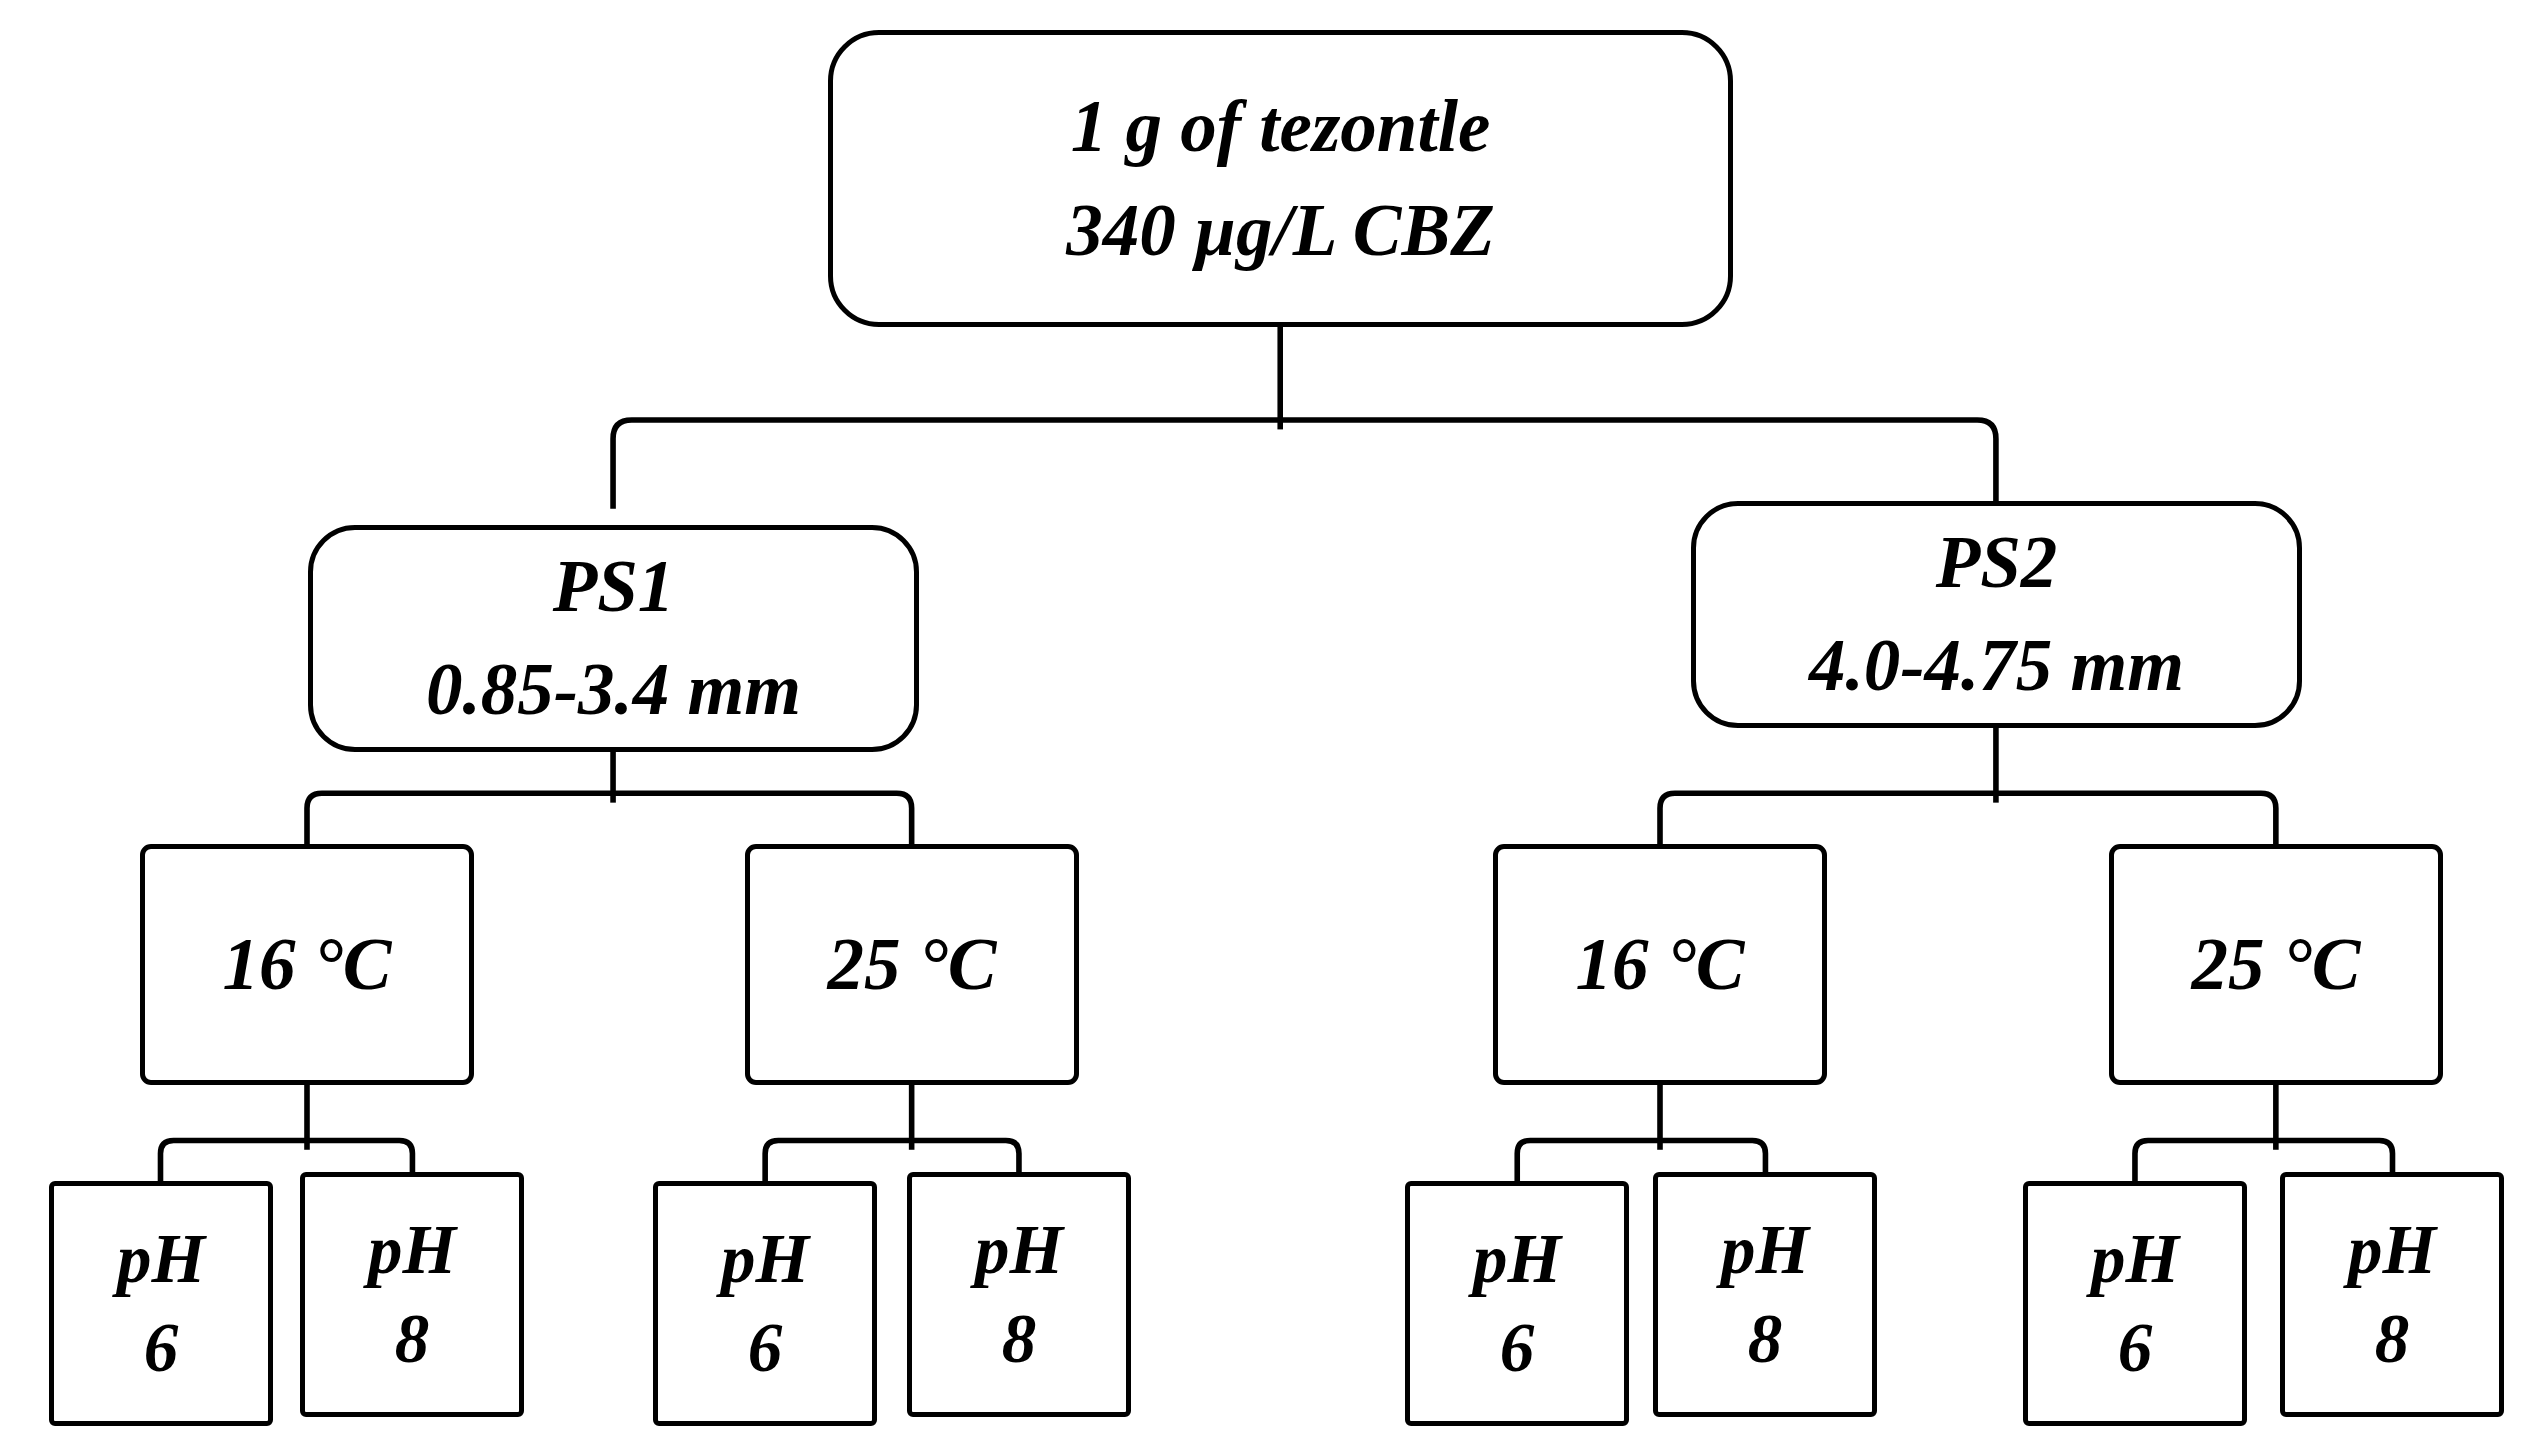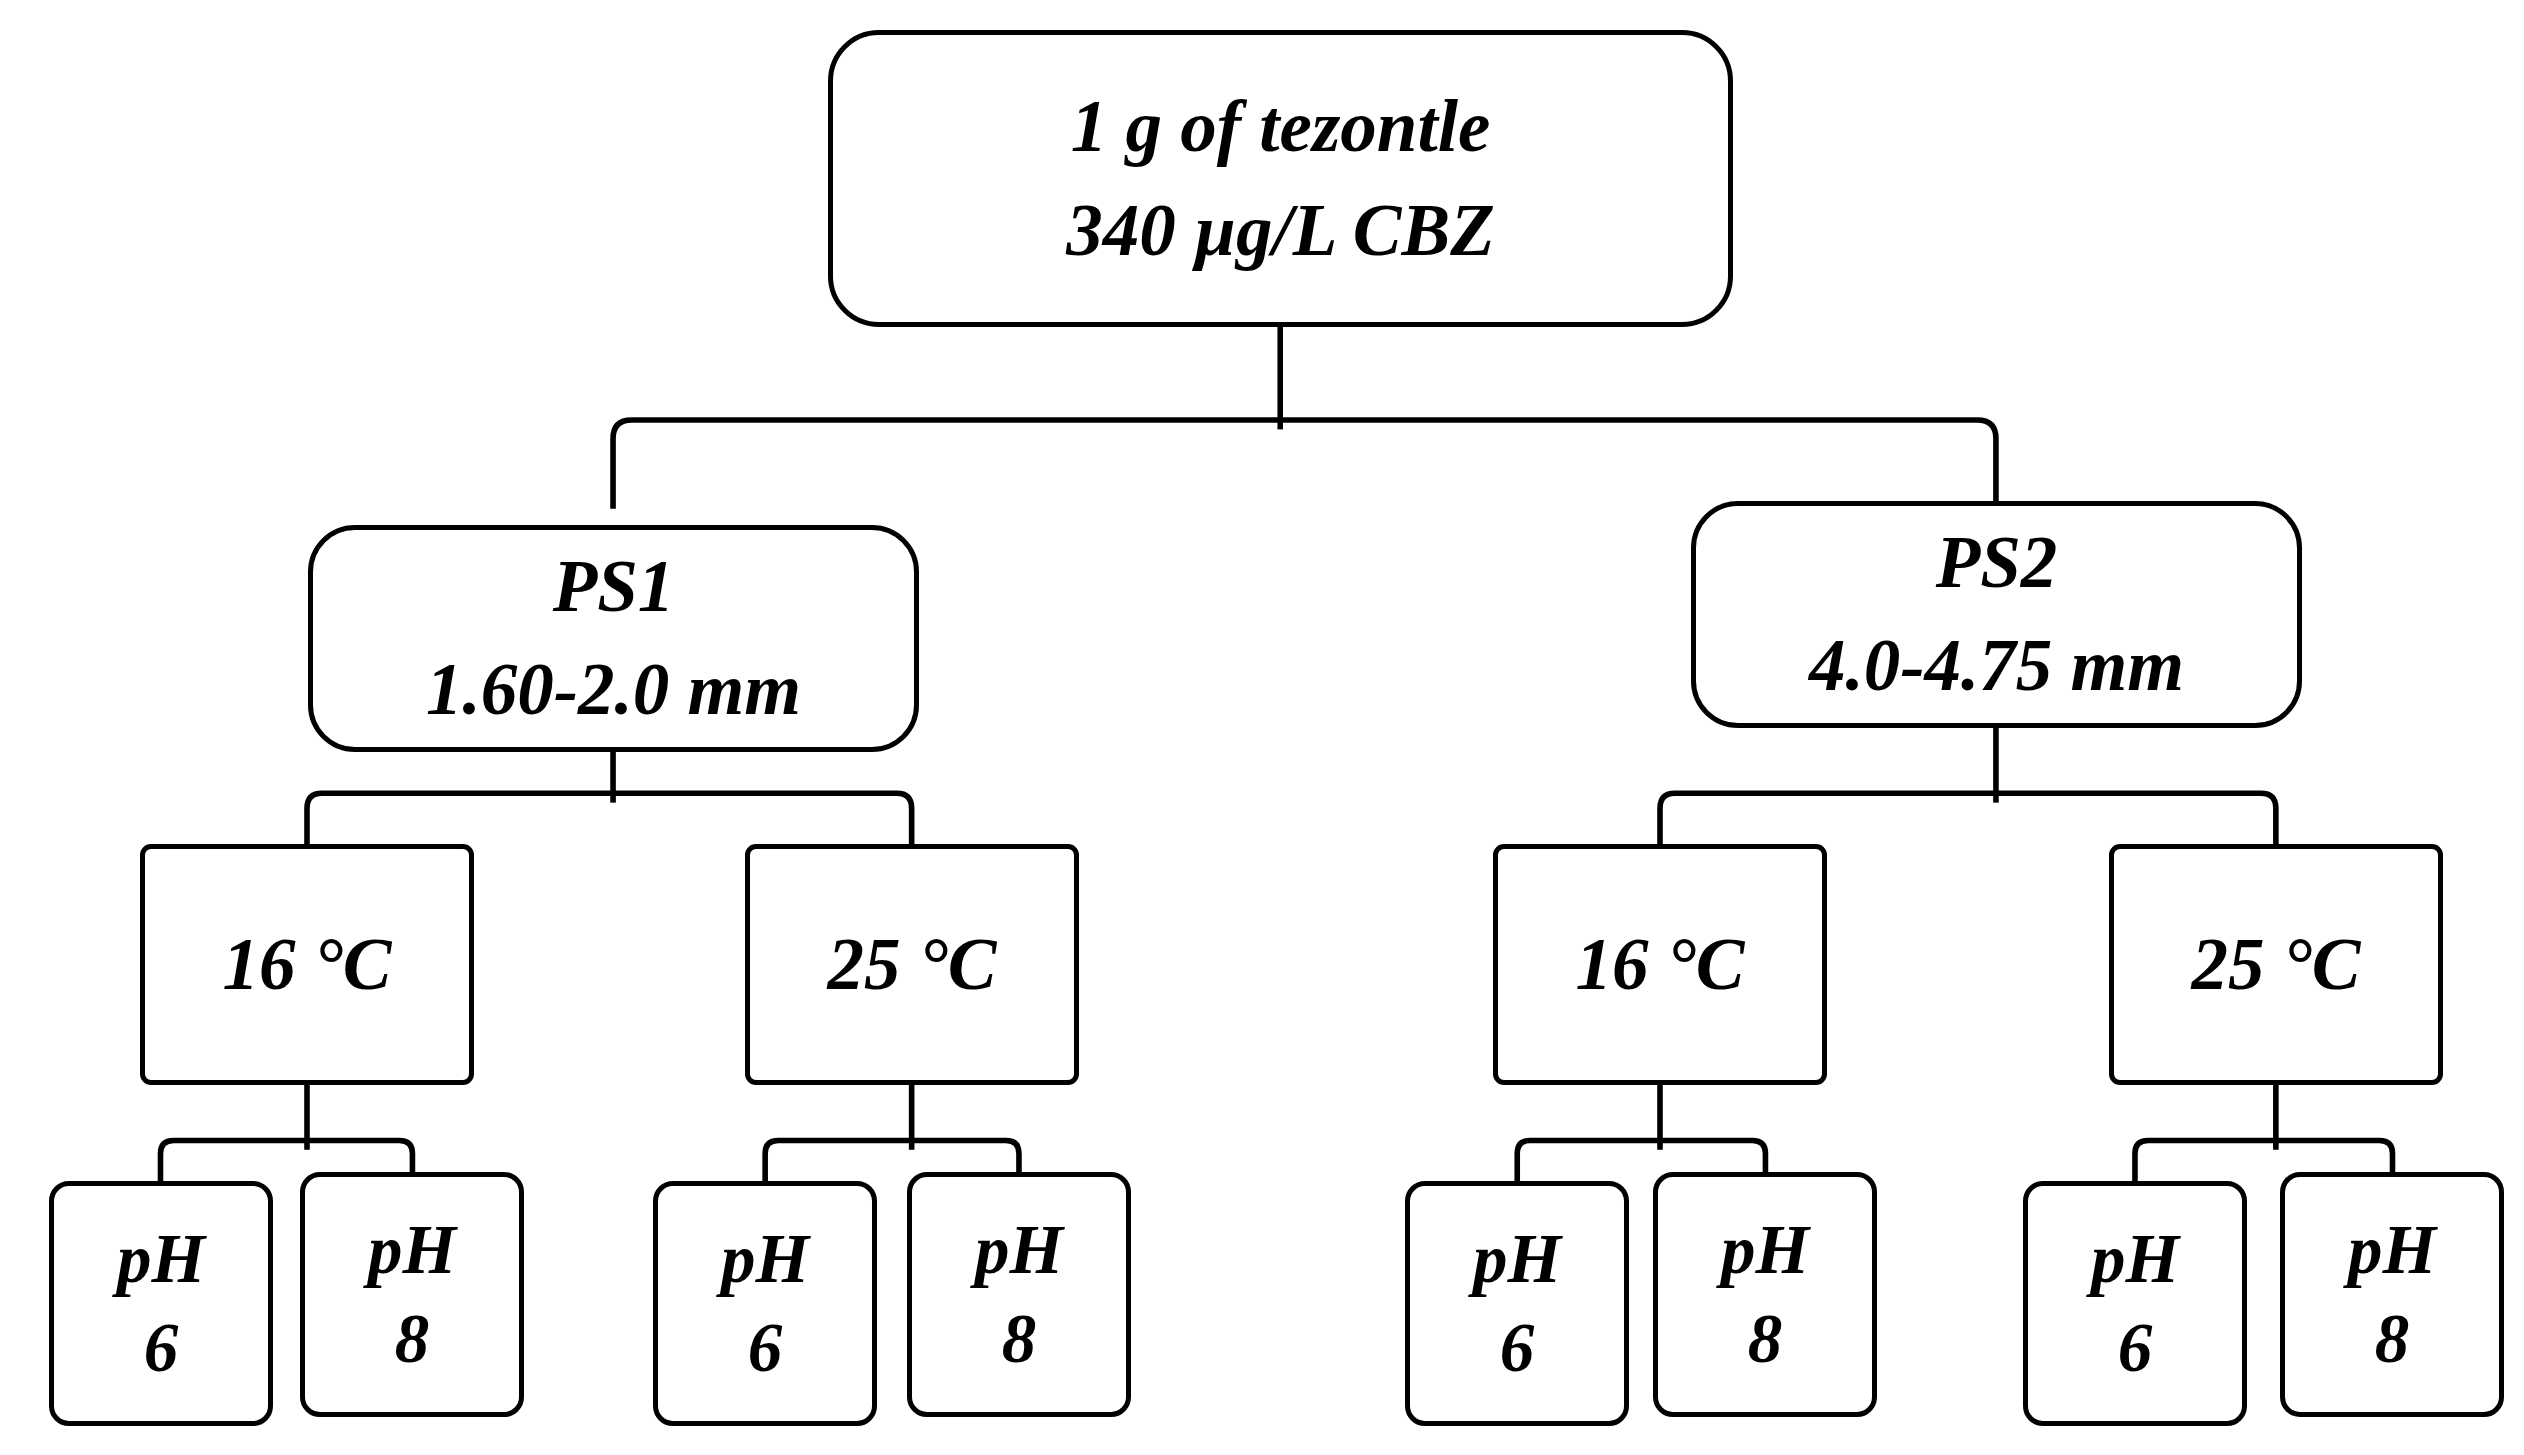--- a/index.html
+++ b/index.html
@@ -39,21 +39,21 @@
     flex-direction: column;
     align-items: center;
     justify-content: center;
     text-align: center;
     font-weight: bold;
     font-style: italic;
   }
   .lvl-root  { font-size: 73px; line-height: 1.42; border-radius: 51px; }
   .lvl-ps    { font-size: 73px; line-height: 1.40; border-radius: 47px; }
   .lvl-temp  { font-size: 73px; line-height: 1.2;  border-radius: 11px; }
-  .lvl-ph    { font-size: 69px; line-height: 1.28; border-radius: 20px; }
+  .lvl-ph    { font-size: 69px; line-height: 1.28; border-radius: 6px; }
   .ln { white-space: nowrap; }
 </style>
 </head>
 <body>
 
 <div id="canvas">
 
   <svg id="connectors" viewBox="0 0 2706 1560" xmlns="http://www.w3.org/2000/svg">
 
     <path d="M1372,348 L1372,460"></path>
@@ -78,21 +78,21 @@
     <path d="M2288,1272 L2288,1236 Q2288,1222 2302,1222 L2550,1222 Q2564,1222 2564,1236 L2564,1262"></path>
   </svg>
 
   <div class="node lvl-root" style="left:828px; top:30px; width:905px; height:297px;">
     <div class="ln">1 g of tezontle</div>
     <div class="ln">340 µg/L CBZ</div>
   </div>
 
   <div class="node lvl-ps" style="left:308px; top:501px; width:611px; height:227px;margin-top:24px;">
     <div class="ln">PS1</div>
-    <div class="ln">1.60-2.0 mm</div>
+    <div class="ln">0.85-3.4 mm</div>
   </div>
 
   <div class="node lvl-ps" style="left:1691px; top:501px; width:611px; height:227px;text-align:center;">
     <div class="ln">PS2</div>
     <div class="ln">4.0-4.75 mm</div>
   </div>
 
   <div class="node lvl-temp" style="left:140px; top:844px; width:334px; height:241px;">
     <div class="ln">16 °C</div>
   </div>

